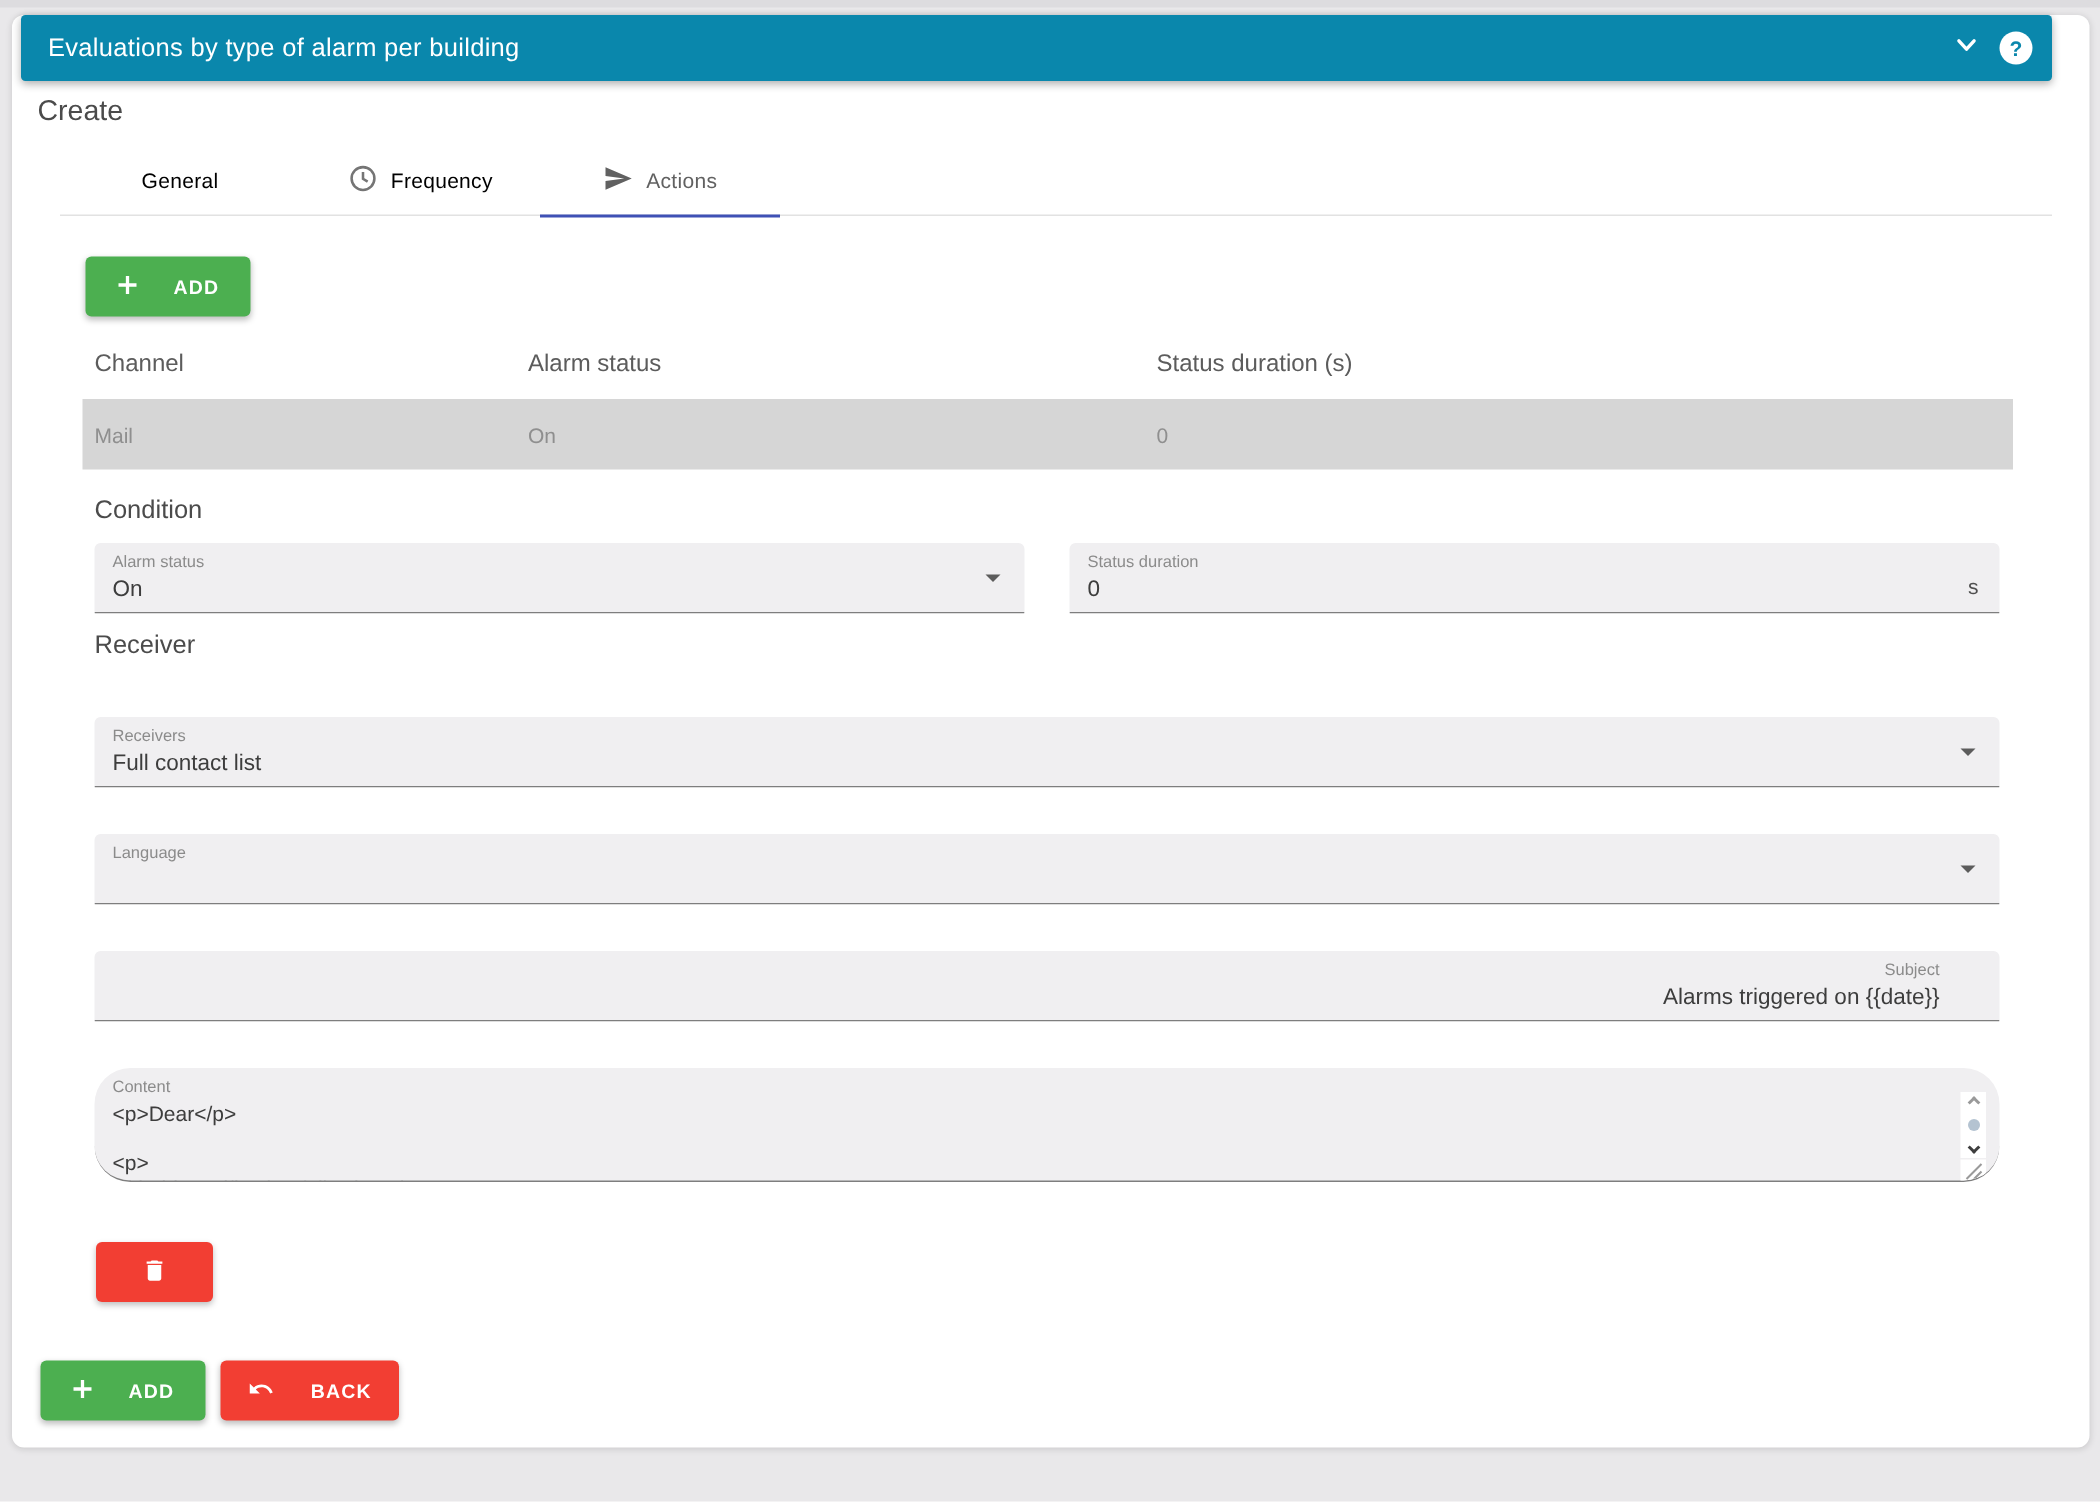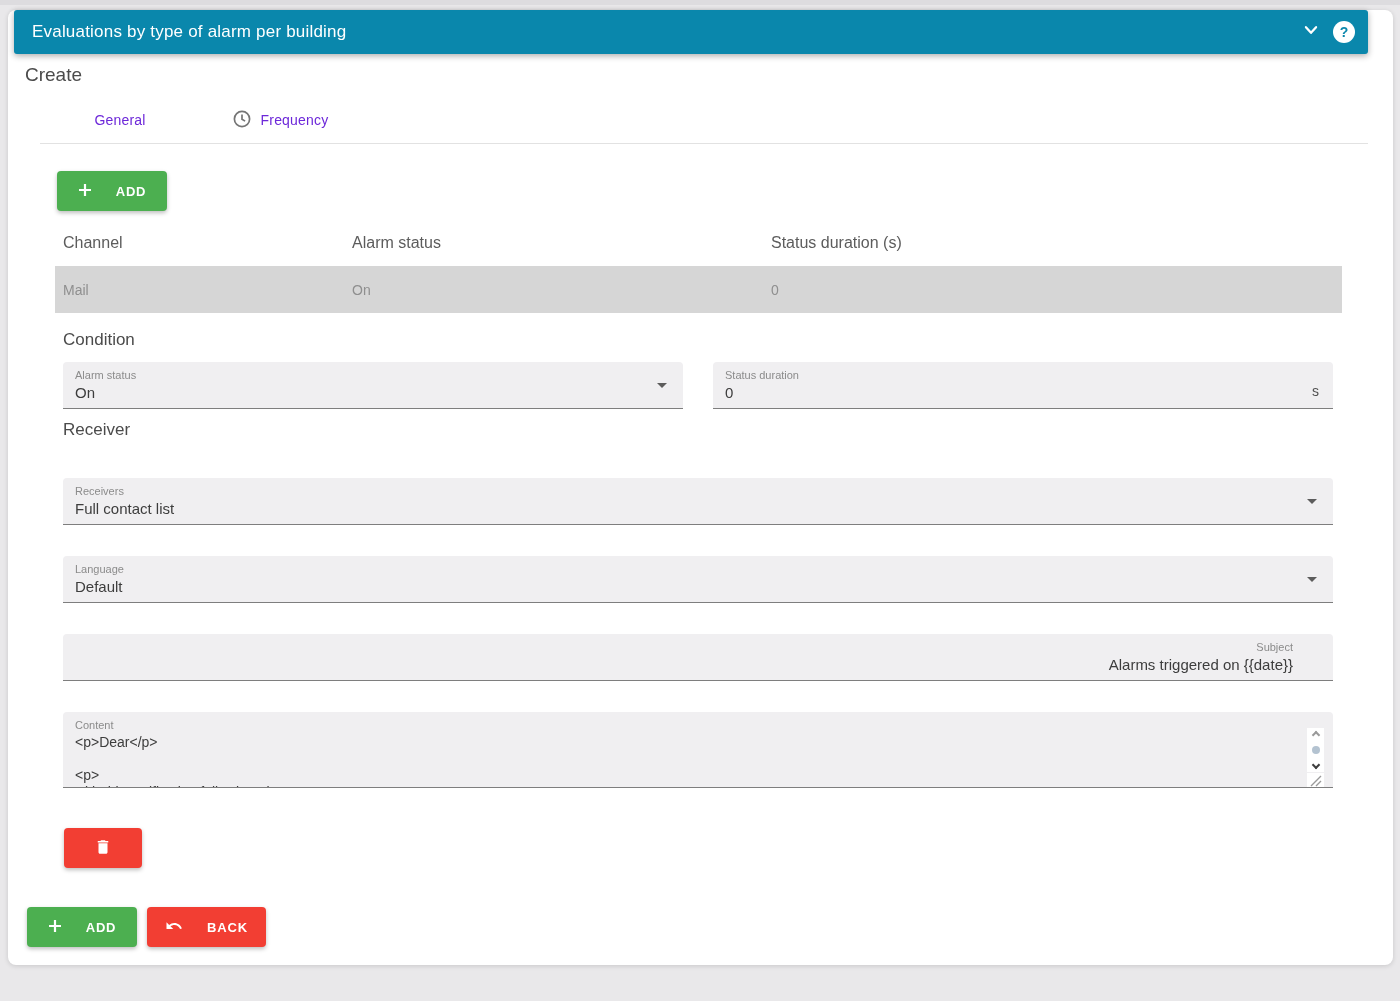--- a/index.html
+++ b/index.html
@@ -36,21 +36,21 @@
 
   .create-title { position:absolute; left:17px; top:54px; font-size:19px; color:#4b4b4b; }
 
   
   .tabs {
     position:absolute; left:32px; top:86px; right:25px; height:48px;
     display:flex; border-bottom:1px solid #e2e2e2;
   }
   .tab {
     width:160px; height:48px; display:flex; align-items:center; justify-content:center;
-    gap:9px; font-size:14px; color:#6d28d9; cursor:pointer; position:relative; letter-spacing:0.2px;
+    gap:9px; font-size:14px; color:#000000; cursor:pointer; position:relative; letter-spacing:0.2px;
   }
   .tab.active { color:#616161; }
   .tab.active .underline {
     position:absolute; left:0; right:0; bottom:-1px; height:2px; background:#3f51b5;
   }
 
   
   .btn {
     border:none; display:inline-flex; align-items:center; justify-content:center;
     gap:24px; color:#fff; font-size:13px; font-weight:700; letter-spacing:0.8px;
@@ -93,21 +93,21 @@
   }
   .suffix { position:absolute; right:14px; bottom:9px; font-size:14px; color:#4f4f4f; }
 
   .cond-row { position:absolute; left:55px; top:352px; display:flex; gap:30px; }
   .cond-row .field { width:620px; }
 
   .wide { position:absolute; left:55px; width:1270px; }
   .f-receivers { top:468px; }
   .f-language  { top:546px; }
   .f-subject   { top:624px;text-align:right; }
-  .f-content   { top:702px; height:76px; overflow:hidden; padding-right:34px; }
+  .f-content   { top:702px; height:76px; overflow:hidden; padding-right:34px;border-radius:24px; }
   .f-content .fvalue { line-height:16.5px; font-size:14px; }
 
   
   .scrollcol { position:absolute; right:9px; top:16px; width:17px; z-index:2; }
   .sb-track {
     width:17px; height:44px; background:#fff;
     display:flex; flex-direction:column; align-items:center; justify-content:space-between;
     padding:4px 0;
   }
   .chev-up, .chev-dn { width:6px; height:6px; }
@@ -131,20 +131,29 @@
     </div>
     <div class="tab">
       <span class="tab-ic">
         <svg width="20" height="20" viewBox="0 0 20 20" fill="none">
           <circle cx="10" cy="10" r="7.6" stroke="#757575" stroke-width="1.7"></circle>
           <polyline points="10,5.6 10,10.2 13.1,12.1" stroke="#757575" stroke-width="1.7" fill="none"></polyline>
         </svg>
       </span>
       <span>Frequency</span>
     </div>
+    <div class="tab active">
+      <span class="tab-ic">
+        <svg width="20" height="20" viewBox="0 0 24 24">
+          <path d="M2.01 21L23 12 2.01 3 2 10l15 2-15 2z" fill="#616161"></path>
+        </svg>
+      </span>
+      <span>Actions</span>
+      <span class="underline"></span>
+    </div>
   </div>
 
   <button class="btn btn-green add-top">
     <span>
       <svg width="14" height="14" viewBox="0 0 14 14">
         <path d="M7 1v12M1 7h12" stroke="#fff" stroke-width="2.2"></path>
       </svg>
     </span>
     <span>ADD</span>
   </button>
@@ -180,21 +189,20 @@
   <div class="section-h h-receiver">Receiver</div>
 
   <div class="field wide f-receivers">
     <div class="flabel">Receivers</div>
     <div class="fvalue">Full contact list</div>
     <div class="arrow"></div>
   </div>
 
   <div class="field wide f-language">
     <div class="flabel">Language</div>
-    <div class="fvalue">Default</div>
     <div class="arrow"></div>
   </div>
 
   <div class="field wide f-subject">
     <div class="flabel">Subject</div>
     <div class="fvalue">Alarms triggered on {{date}}</div>
   </div>
 
   <div class="field wide f-content">
     <div class="flabel">Content</div>

